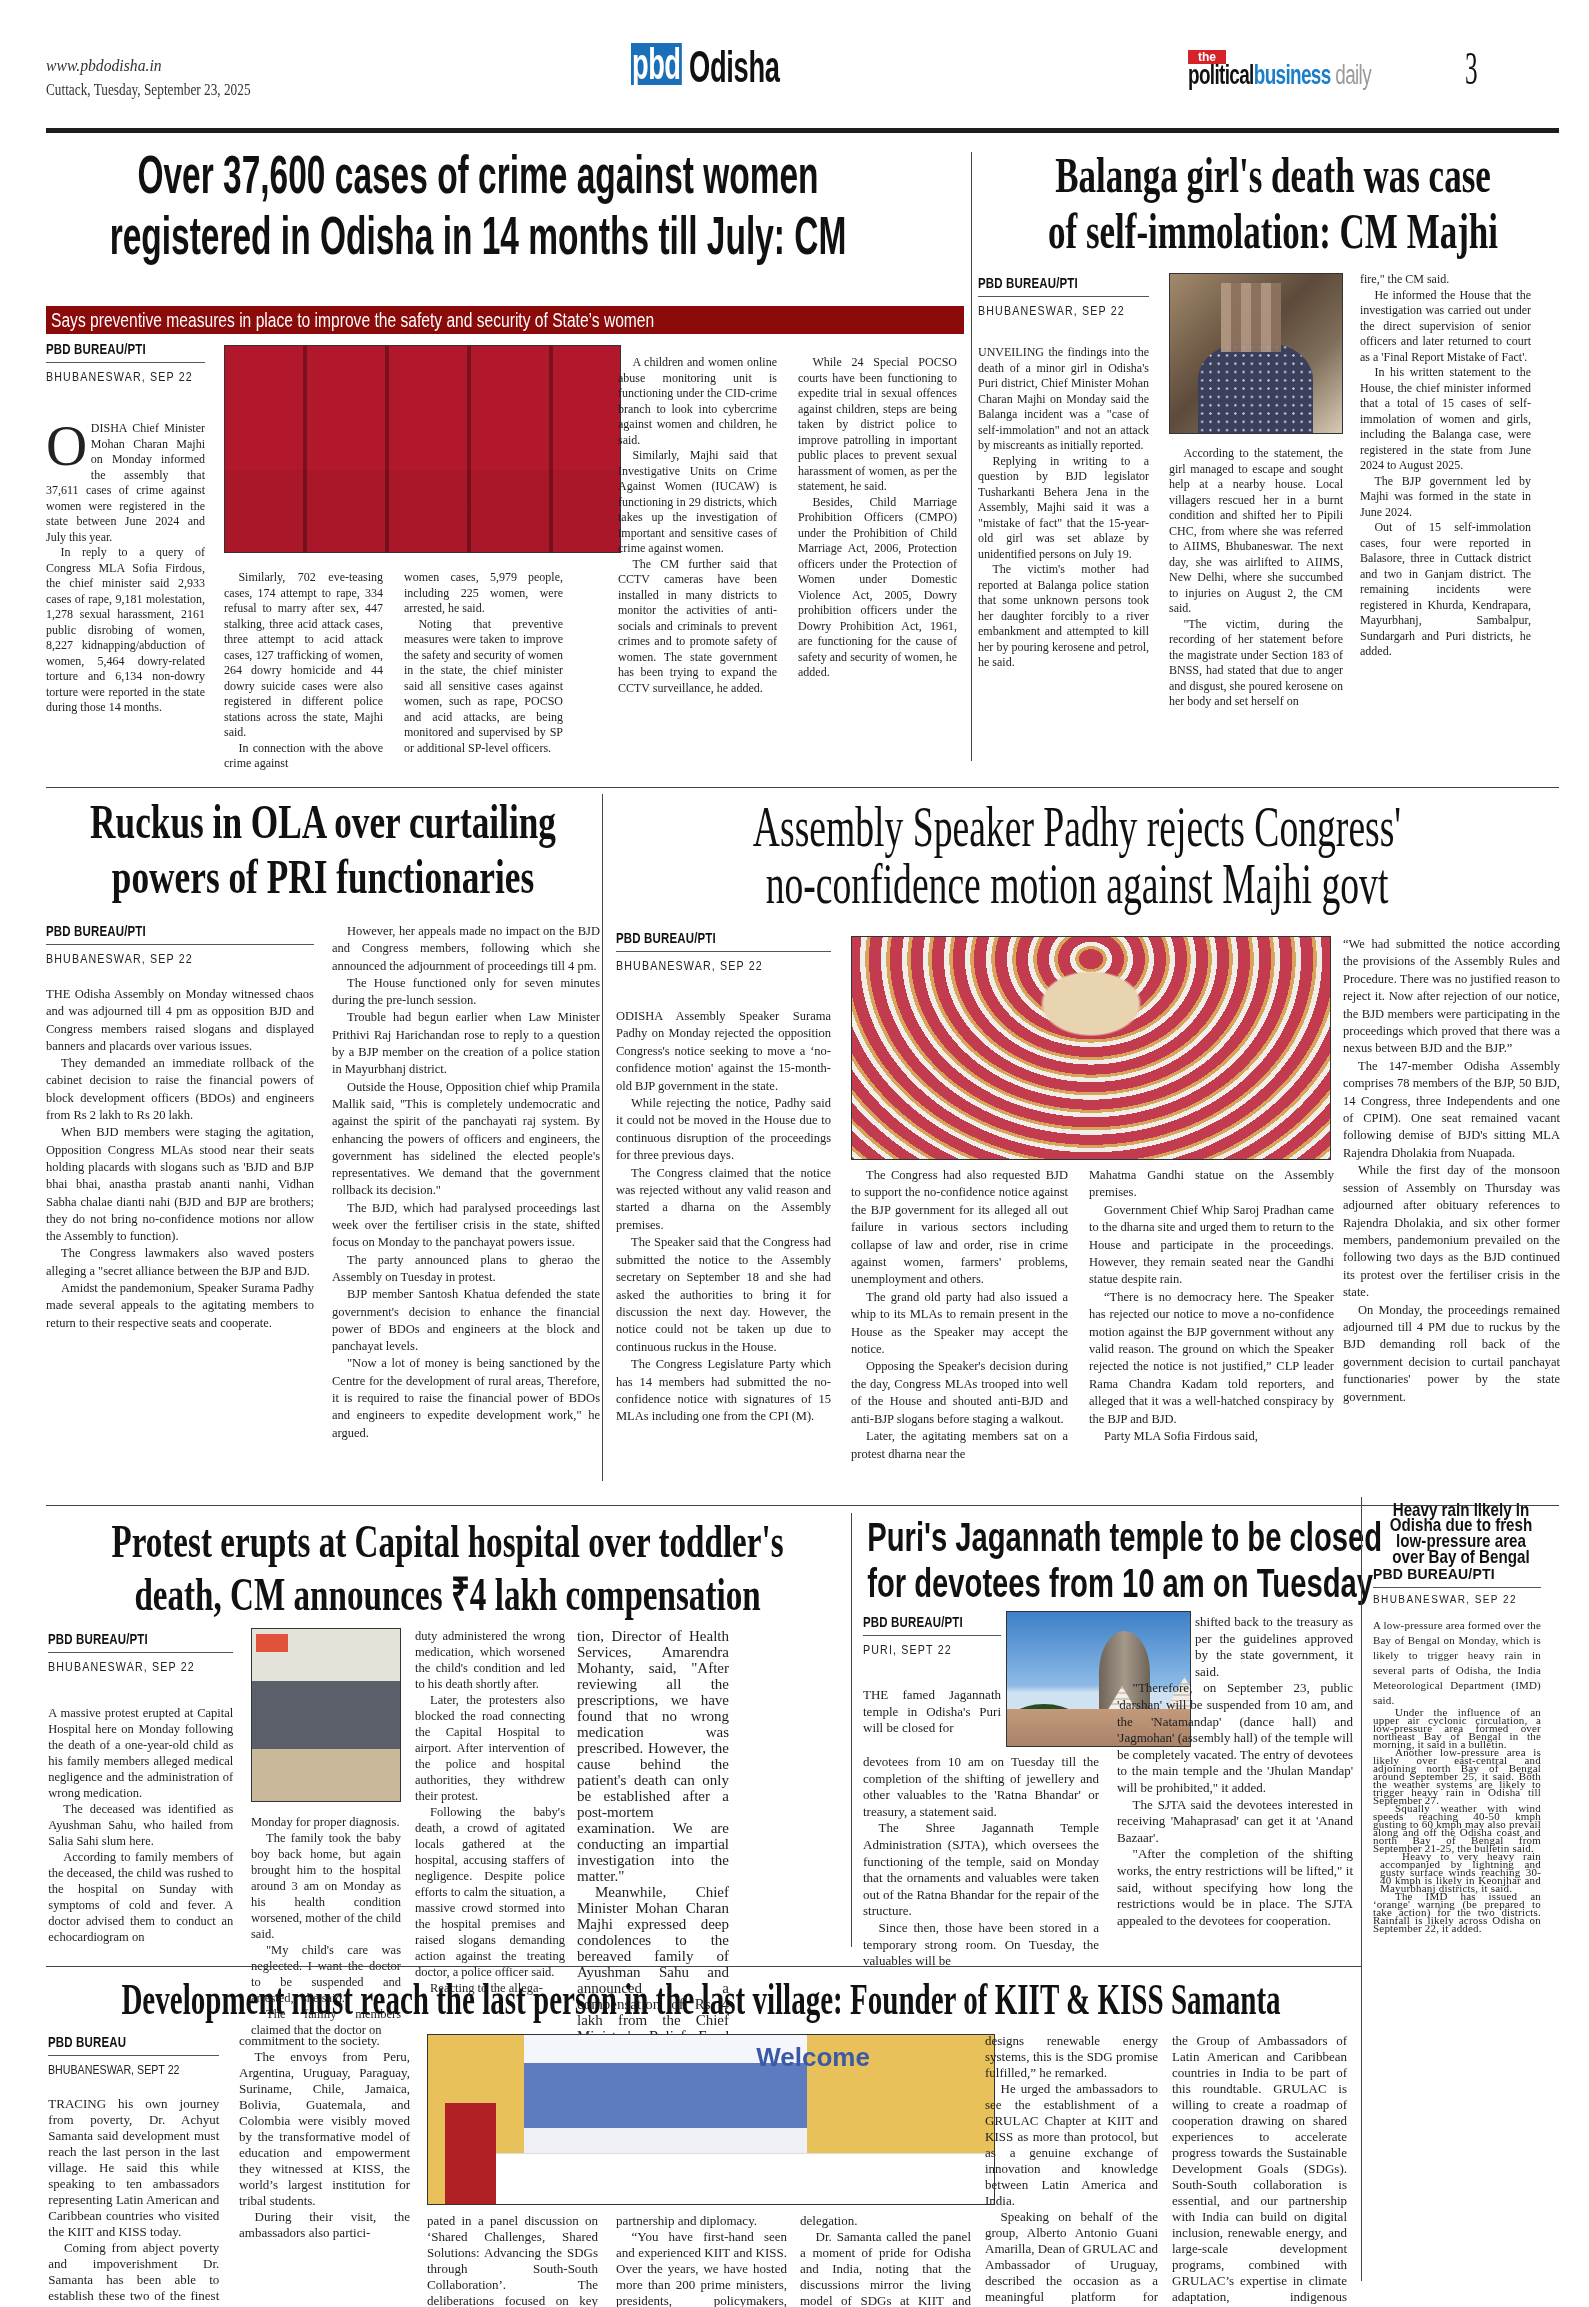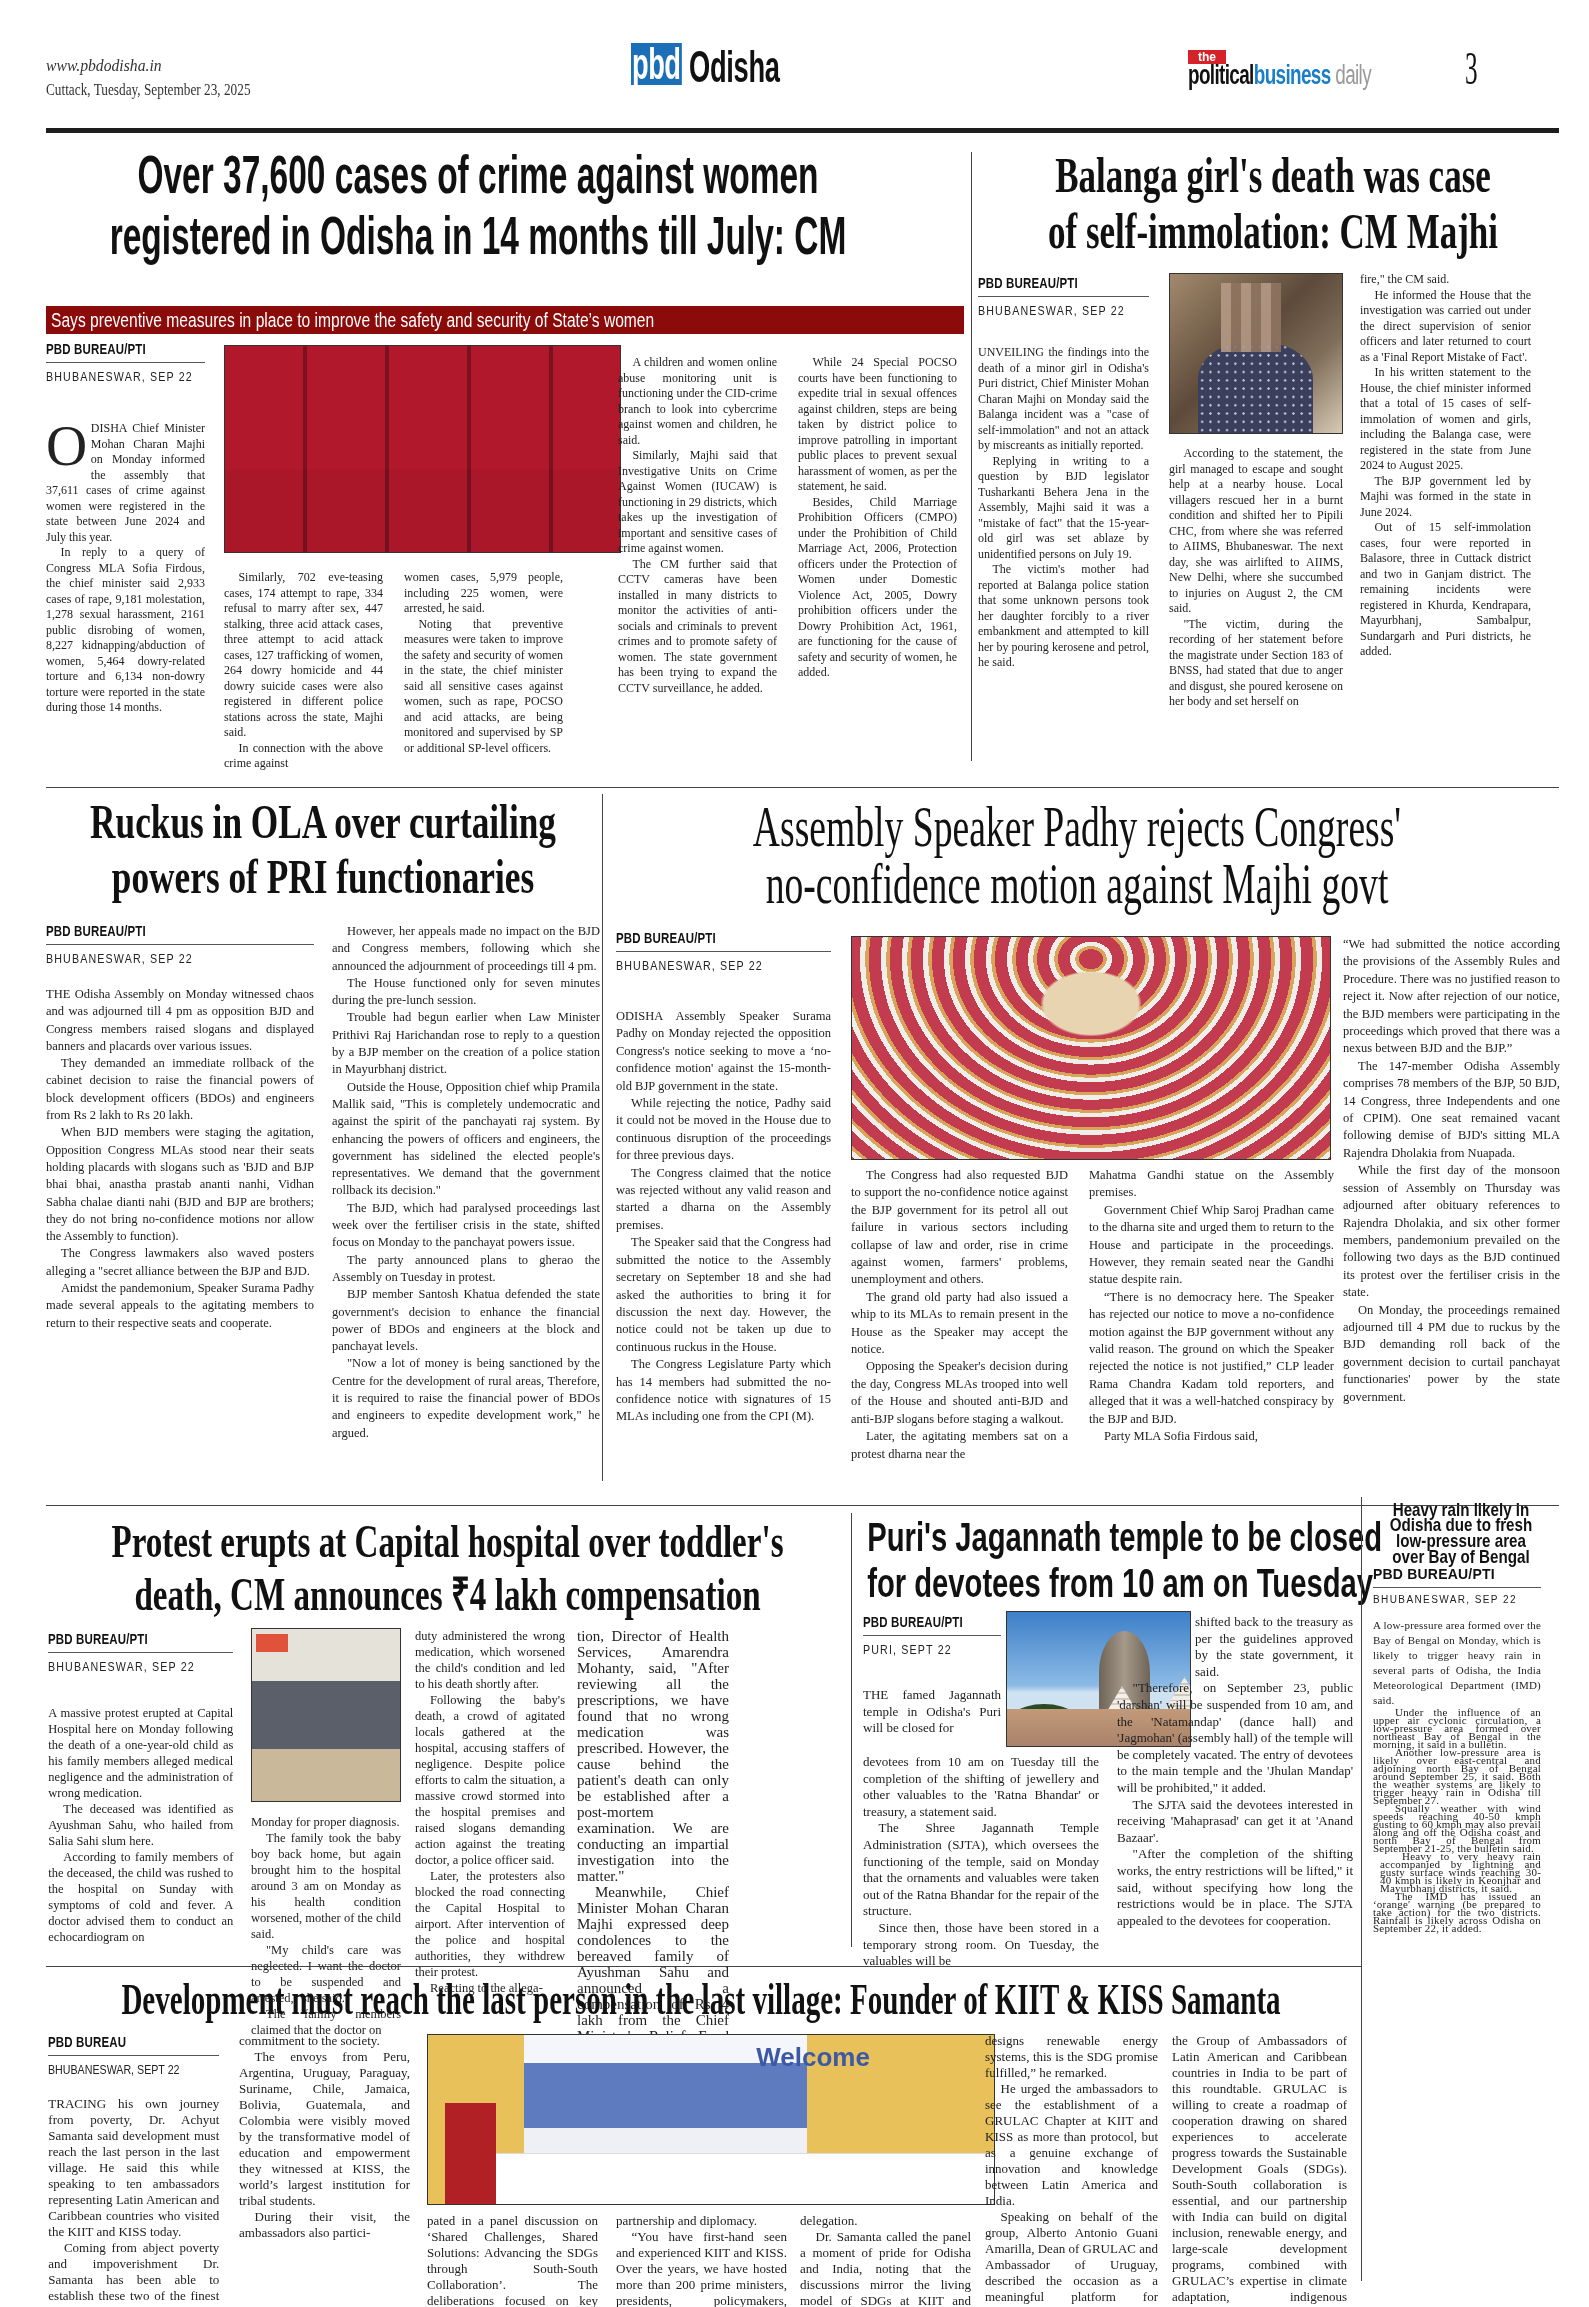--- a/index.html
+++ b/index.html
@@ -205,21 +205,21 @@
   </div>
   <div class="col" style="left:0;top:219px;width:215px;font-size:12.5px;line-height:17.4px;">
     <p class="first">ODISHA Assembly Speaker Surama Padhy on Monday rejected the opposition Congress's notice seeking to move a ‘no-confidence motion' against the 15-month-old BJP government in the state.</p>
     <p>While rejecting the notice, Padhy said it could not be moved in the House due to continuous disruption of the proceedings for three previous days.</p>
     <p>The Congress claimed that the notice was rejected without any valid reason and started a dharna on the Assembly premises.</p>
     <p>The Speaker said that the Congress had submitted the notice to the Assembly secretary on September 18 and she had asked the authorities to bring it for discussion the next day. However, the notice could not be taken up due to continuous ruckus in the House.</p>
     <p>The Congress Legislature Party which has 14 members had submitted the no-confidence notice with signatures of 15 MLAs including one from the CPI (M).</p>
   </div>
   <div class="photo ph-assembly2" style="left:235px;top:147px;width:480px;height:224px;"></div>
   <div class="col" style="left:235px;top:378px;width:217px;font-size:12.5px;line-height:17.4px;">
-    <p>The Congress had also requested BJD to support the no-confidence notice against the BJP government for its petrol all out failure in various sectors including collapse of law and order, rise in crime against women, farmers' problems, unemployment and others.</p>
+    <p>The Congress had also requested BJD to support the no-confidence notice against the BJP government for its alleged all out failure in various sectors including collapse of law and order, rise in crime against women, farmers' problems, unemployment and others.</p>
     <p>The grand old party had also issued a whip to its MLAs to remain present in the House as the Speaker may accept the notice.</p>
     <p>Opposing the Speaker's decision during the day, Congress MLAs trooped into well of the House and shouted anti-BJD and anti-BJP slogans before staging a walkout.</p>
     <p>Later, the agitating members sat on a protest dharna near the</p>
   </div>
   <div class="col" style="left:473px;top:378px;width:245px;font-size:12.5px;line-height:17.4px;">
     <p class="first">Mahatma Gandhi statue on the Assembly premises.</p>
     <p>Government Chief Whip Saroj Pradhan came to the dharna site and urged them to return to the House and participate in the proceedings. However, they remain seated near the Gandhi statue despite rain.</p>
     <p>“There is no democracy here. The Speaker has rejected our notice to move a no-confidence motion against the BJP government without any valid reason. The ground on which the Speaker rejected the notice is not justified,” CLP leader Rama Chandra Kadam told reporters, and alleged that it was a well-hatched conspiracy by the BJP and BJD.</p>
     <p>Party MLA Sofia Firdous said,</p>
   </div>
@@ -252,22 +252,22 @@
     <div class="sign"></div>
   </div>
   <div class="col" style="left:205px;top:305px;width:150px;font-size:12.5px;line-height:16px;">
     <p class="first">Monday for proper diagnosis.</p>
     <p>The family took the baby boy back home, but again brought him to the hospital around 3 am on Monday as his health condition worsened, mother of the child said.</p>
     <p>"My child's care was neglected. I want the doctor to be suspended and arrested," she said.</p>
     <p>The family members claimed that the doctor on</p>
   </div>
   <div class="col" style="left:369px;top:119px;width:150px;font-size:12.5px;line-height:16px;">
     <p class="first">duty administered the wrong medication, which worsened the child's condition and led to his death shortly after.</p>
+    <p>Later, the protesters also blocked the road connecting the Capital Hospital to airport. After intervention of the police and hospital authorities, they withdrew their protest.</p>
     <p>Following the baby's death, a crowd of agitated locals gathered at the hospital, accusing staffers of negligence. Despite police efforts to calm the situation, a massive crowd stormed into the hospital premises and raised slogans demanding action against the treating doctor, a police officer said.</p>
-    <p>Later, the protesters also blocked the road connecting the Capital Hospital to airport. After intervention of the police and hospital authorities, they withdrew their protest.</p>
     <p>Reacting to the allega-</p>
   </div>
   <div class="col" style="left:531px;top:119px;width:152px;font-size:15px;line-height:16px;">
     <p class="first">tion, Director of Health Services, Amarendra Mohanty, said, "After reviewing all the prescriptions, we have found that no wrong medication was prescribed. However, the cause behind the patient's death can only be established after a post-mortem examination. We are conducting an impartial investigation into the matter."</p>
     <p>Meanwhile, Chief Minister Mohan Charan Majhi expressed deep condolences to the bereaved family of Ayushman Sahu and announced a compensation of Rs 4 lakh from the Chief Minister's Relief Fund (CMRF) for his family on compassionate grounds.</p>
   </div>
 </section>
 
 <div class="vrule" style="left:851px;top:1513px;height:434px;"></div>
 

